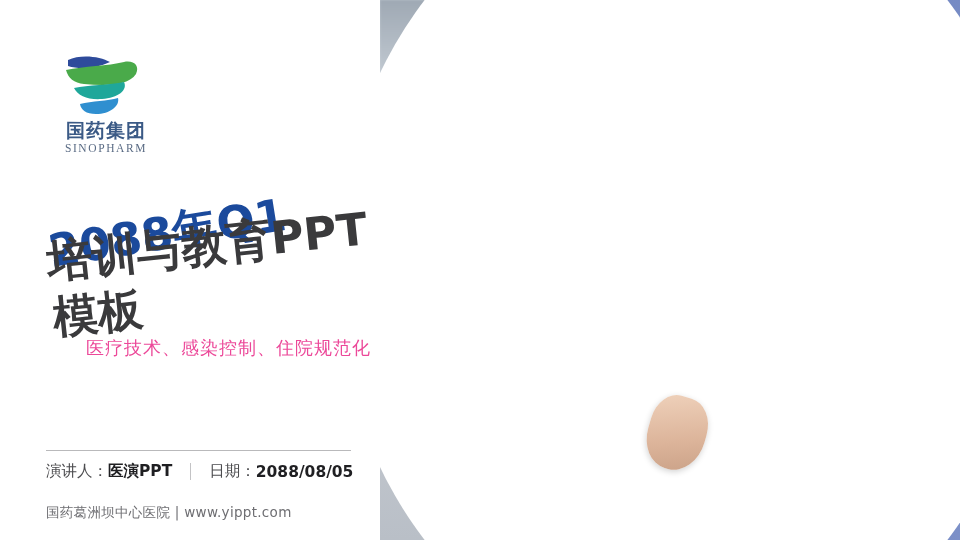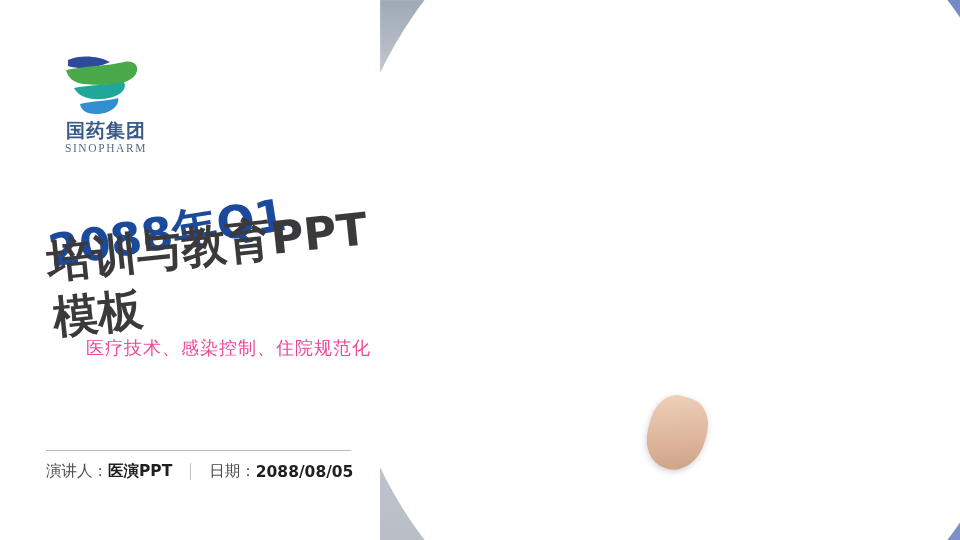--- a/index.html
+++ b/index.html
@@ -509,15 +509,16 @@
     <div class="rule"></div>
 
     <div class="meta">
       <span class="lbl">演讲人：</span>
       <span class="val">医演PPT</span>
       <span class="sep"></span>
       <span class="lbl">日期：</span>
       <span class="val">2088/08/05</span>
     </div>
 
+    <div class="foot">国药葛洲坝中心医院 | www.yippt.com</div>
   </div>
 
 </div>
 
 </body></html>

